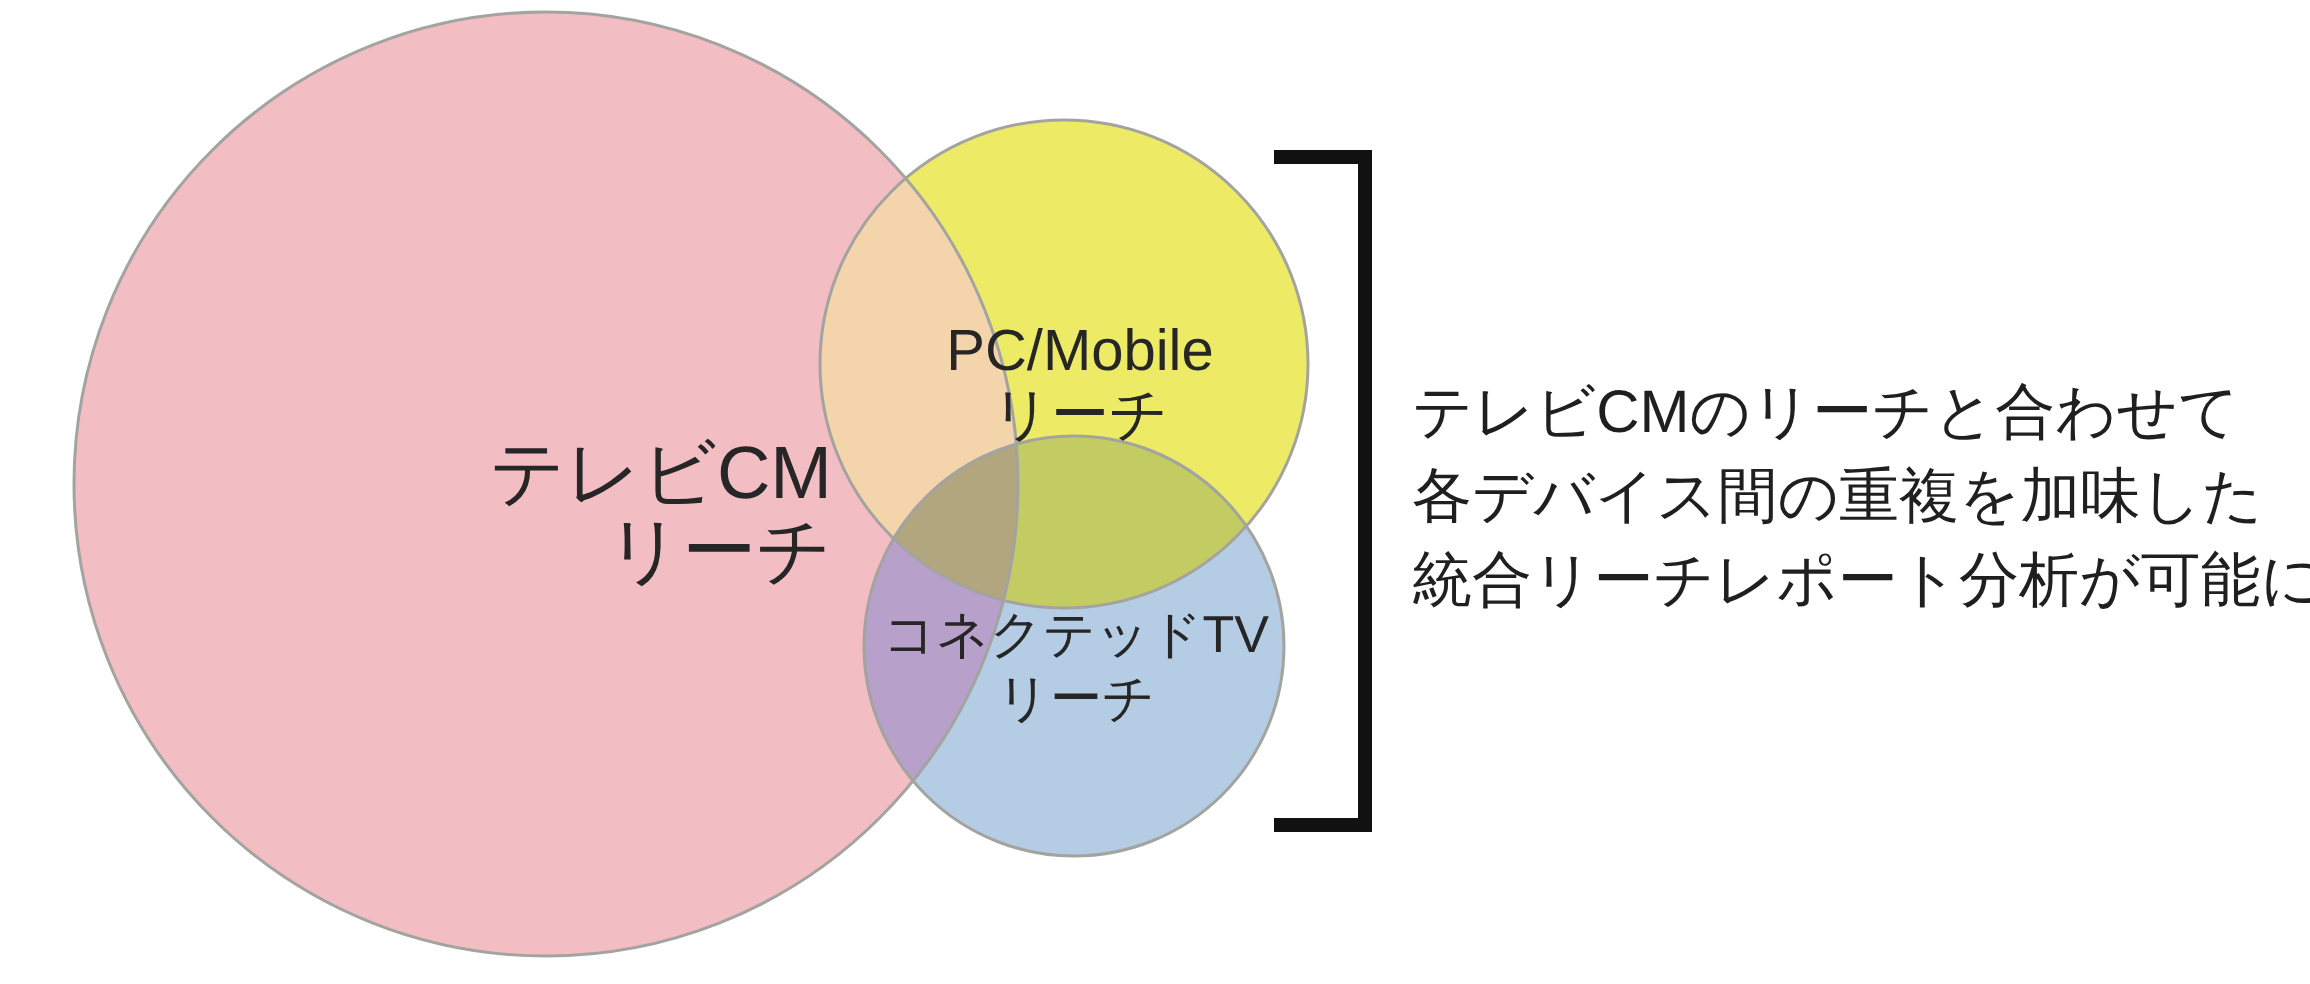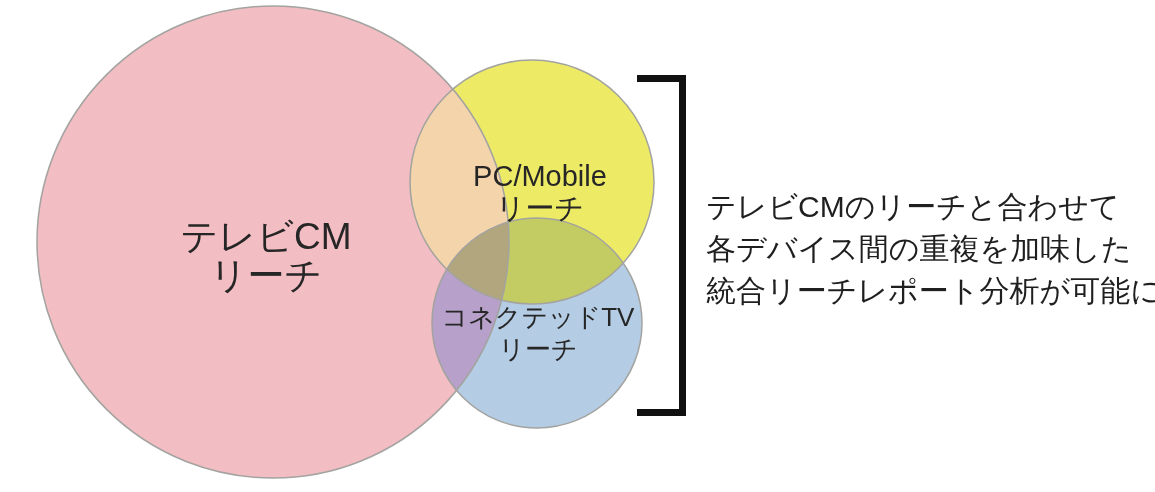--- a/index.html
+++ b/index.html
@@ -26,20 +26,21 @@
     color: #262626;
     white-space: nowrap;
   }
   .label span { display: block; }
   .label-tv {
     left: 116px;
     top: 217px;
     width: 300px;
     font-size: 37px;
     line-height: 39px;
+    text-align: right;
   }
   .label-pc {
     left: 410px;
     top: 160px;
     width: 260px;
     font-size: 29px;
     line-height: 32px;
   }
   .label-ctv {
     left: 408px;

